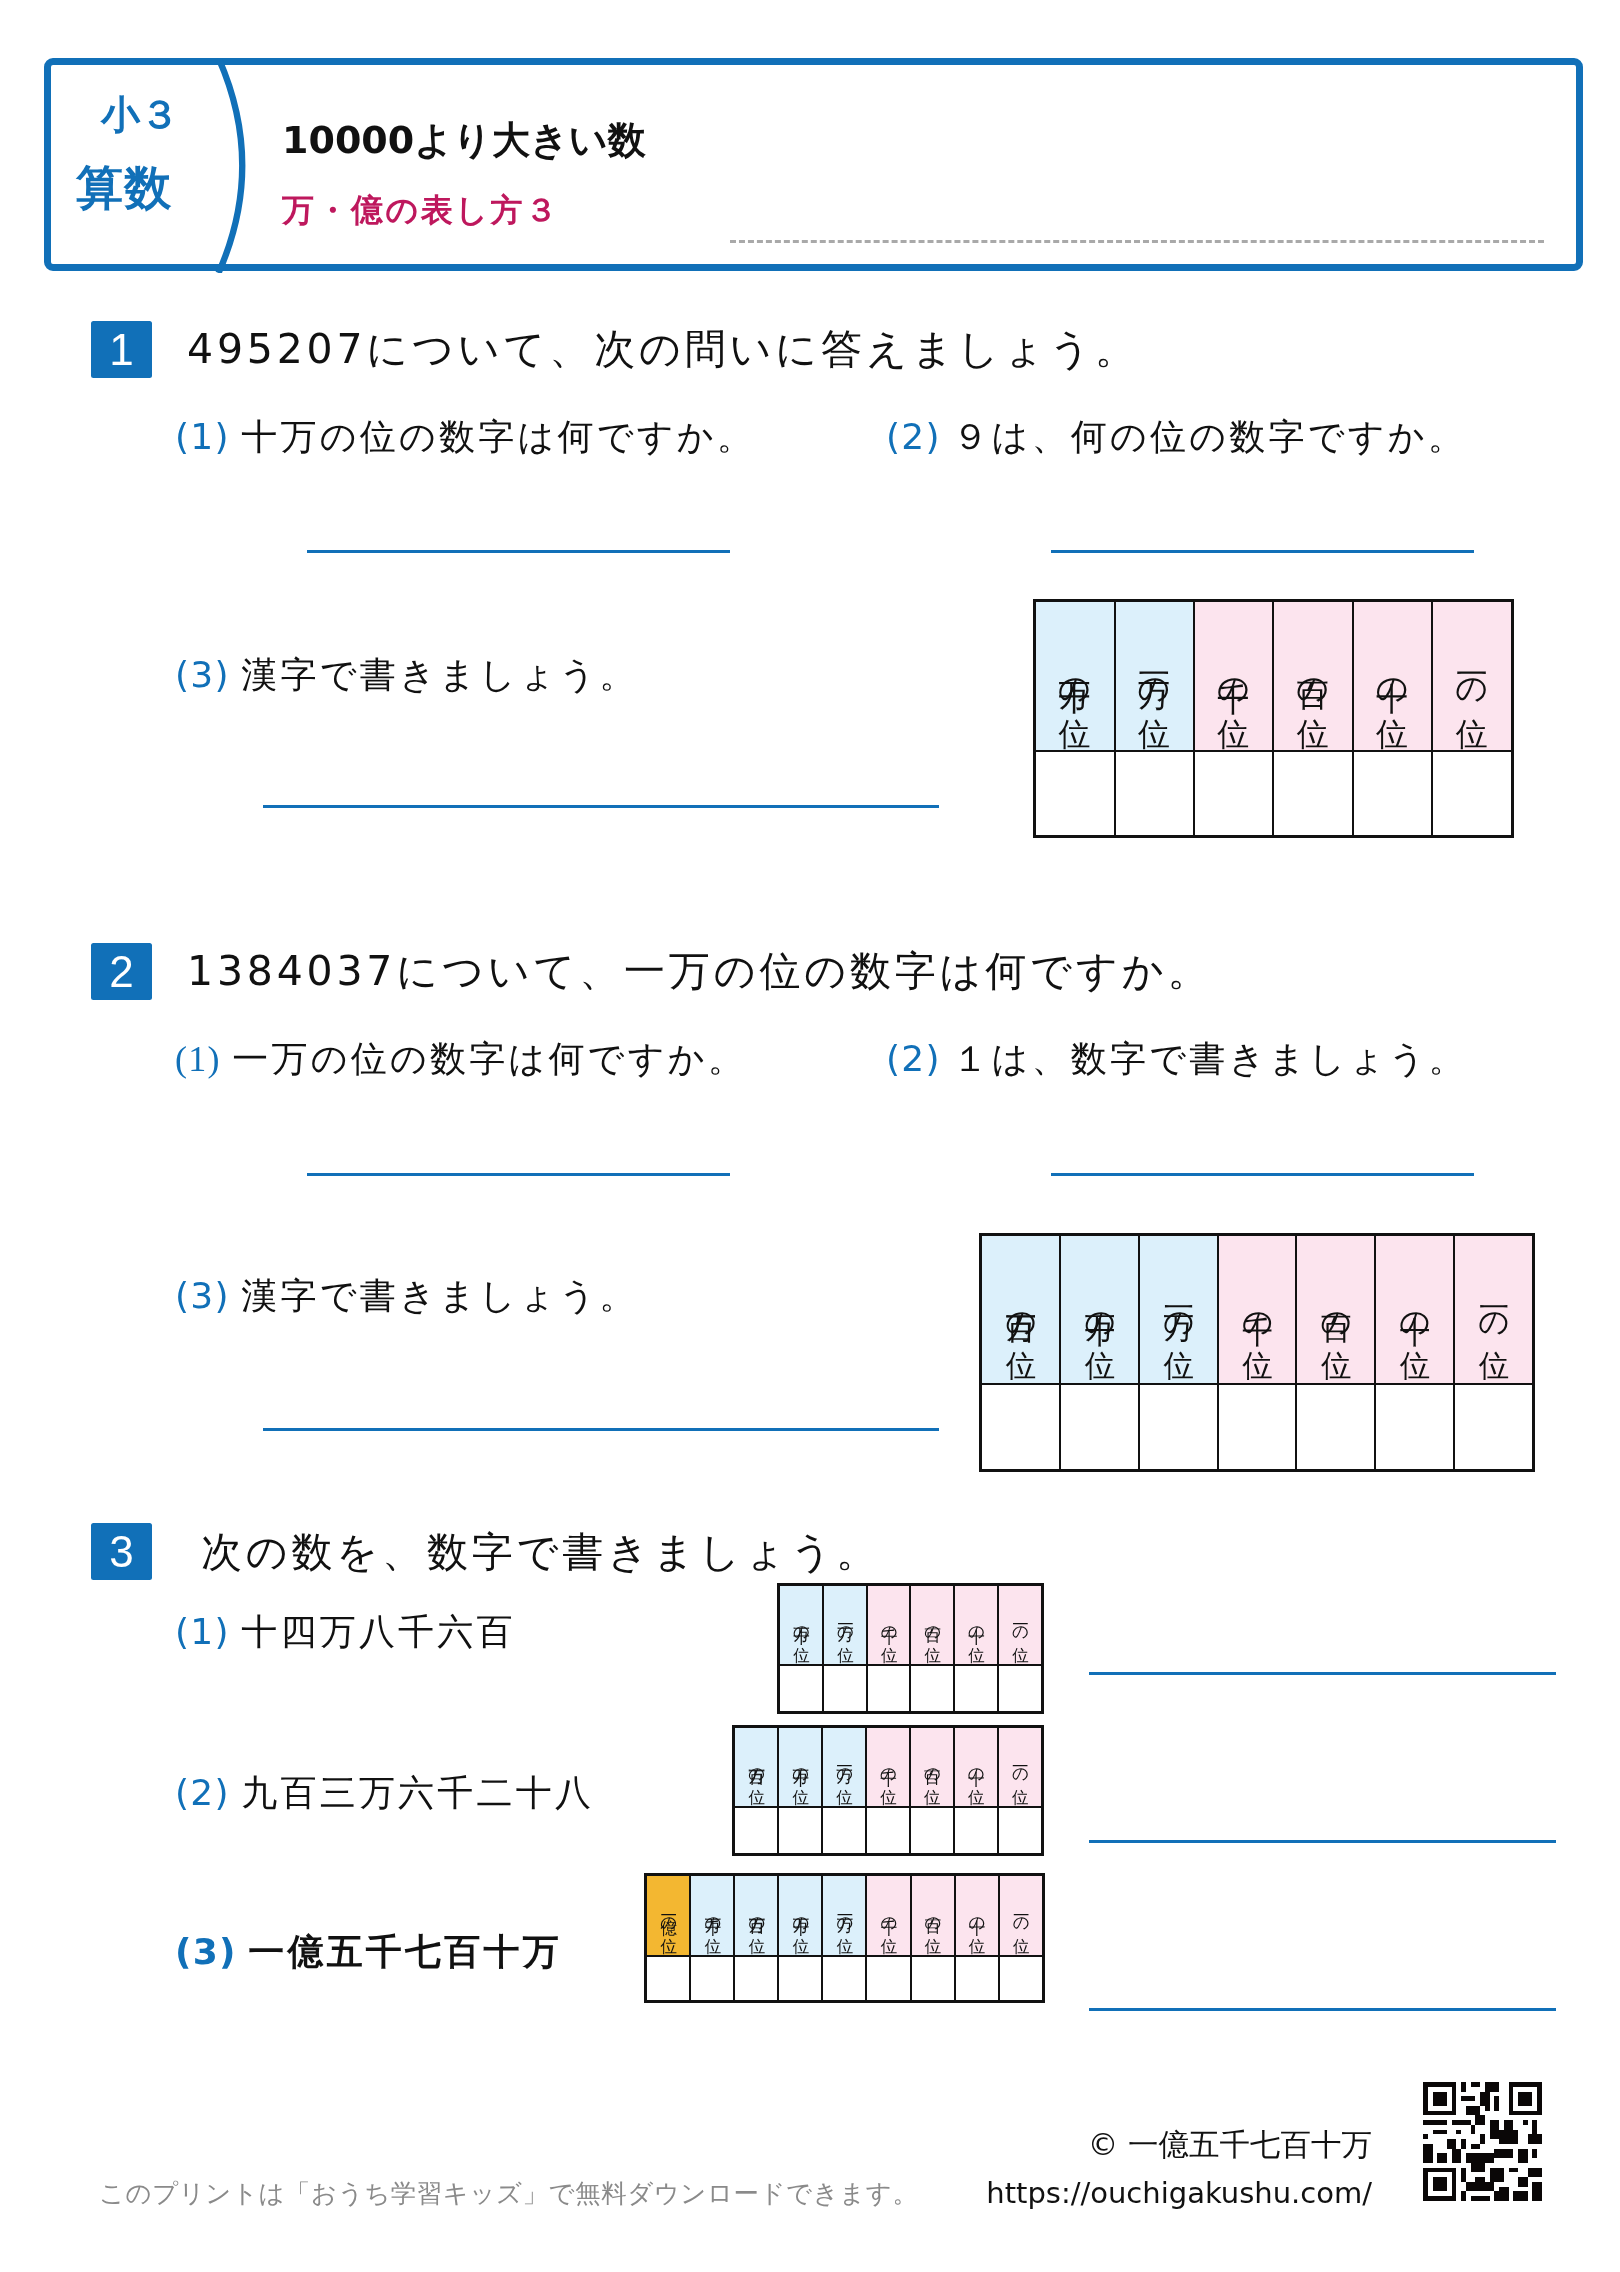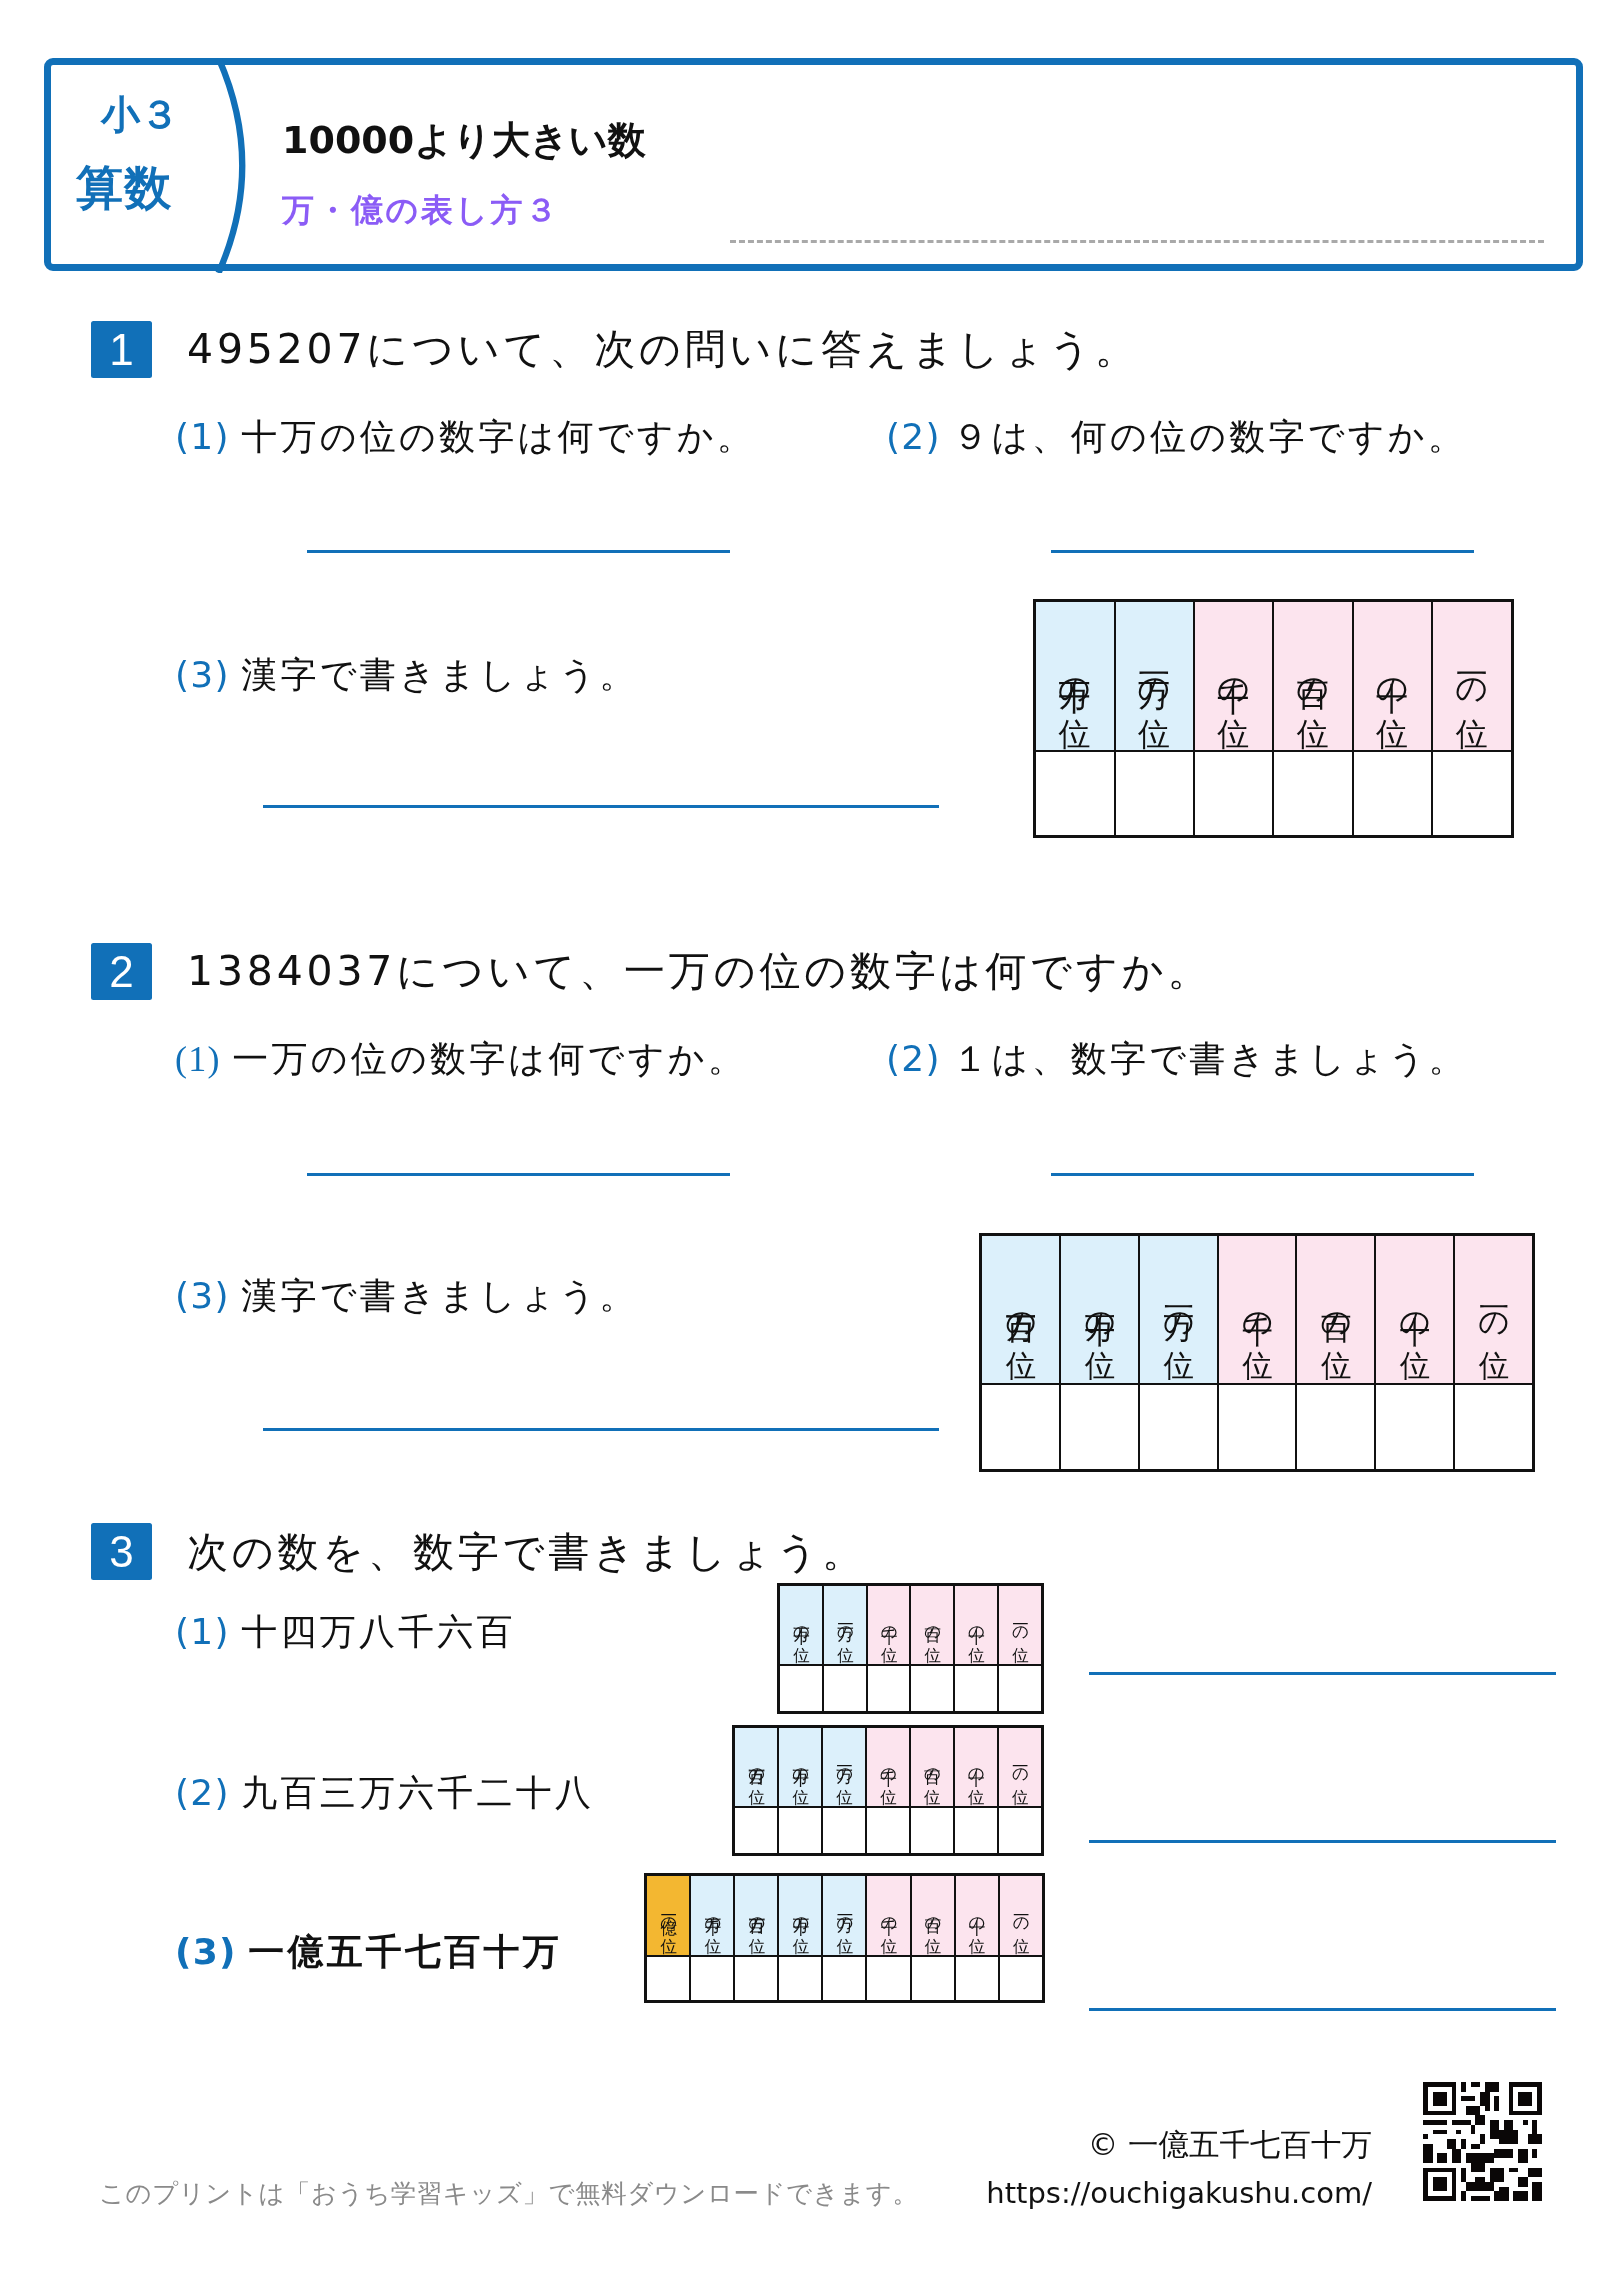--- a/index.html
+++ b/index.html
@@ -4,21 +4,21 @@
 <style>
   html, body { margin:0; padding:0; background:#ffffff; }
   body { width:1620px; height:2273px; position:relative; overflow:hidden;
          font-family:"DejaVu Sans", "Liberation Sans", sans-serif; color:#111; }
   .abs { position:absolute; }
   .header-box { left:44px; top:58px; width:1525px; height:199px; border:7.6px solid #1170b8; border-radius:9px; background:#fff; }
   .header-arc { left:190px; top:58px; width:76px; height:215px; }
   .grade { left:83px; top:95px; width:114px; text-align:center; color:#1170b8; font-weight:bold; font-size:39px; line-height:1; }
   .subject { left:76px; top:164px; width:127px; color:#1170b8; font-weight:bold; font-size:47px; line-height:1; letter-spacing:1.3px; }
   .title { left:282px; top:121px; font-size:38px; font-weight:bold; line-height:1; color:#111; }
-  .subtitle { left:282px; top:194px; font-size:32px; font-weight:bold; line-height:1; color:#8b5cf6; letter-spacing:2.5px; }
+  .subtitle { left:282px; top:194px; font-size:32px; font-weight:bold; line-height:1; color:#be185d; letter-spacing:2.5px; }
   .name-line { left:730px; top:240px; width:814px; border-top:3.2px dashed #a9a9a9; }
   .badge { width:61px; height:57px; background:#1170b8; color:#fff; font-size:44px; line-height:57px; text-align:center; border-radius:2.5px; font-family:"Liberation Sans", sans-serif; }
   .q-main { font-size:41px; line-height:1; letter-spacing:3.8px; color:#111; white-space:nowrap; }
   .q-sub { font-size:36px; line-height:1; letter-spacing:3.2px; color:#111; white-space:nowrap; }
   .q-num { color:#1170b8; margin-right:11.4px; letter-spacing:1.3px; }
   .ans-line { border-top:3.2px solid #1170b8; height:0; }
   table.place { position:absolute; border-collapse:collapse; border:3.8px solid #111; }
   table.place td { border:2.5px solid #111; padding:0; text-align:center; vertical-align:middle; }
   table.place td.h { writing-mode:vertical-rl; text-orientation:upright; color:#111; }
   .c-man { background:#dcf0fb; }
@@ -114,21 +114,21 @@
         <td></td>
     <td></td>
         <td></td>
         <td></td>
     <td></td>
   </tr>
 </tbody>
   </table>
 
 <div class="abs badge" style="left:91px; top:1523px;">3</div>
-<div class="abs q-main" style="left:187px; top:1532px;">次の数を、数字で書きましょう。</div>
+<div class="abs q-main" style="left:201px; top:1532px;">次の数を、数字で書きましょう。</div>
 
 <div class="abs q-sub" style="left:175px; top:1614px;">
   <span class="q-num">(1)</span><span>十四万八千六百</span>
 </div>
 <table class="place" style="left:777px; top:1583px; width:267px; height:131px; border-width:3.2px;">
   <tbody>
       <tr style="height:80px;">
     <td class="h c-man" style="font-size:16.5px;">十万の位</td>
     <td class="h c-man" style="font-size:16.5px;">一万の位</td>
     <td class="h c-one" style="font-size:16.5px;">千の位</td>

